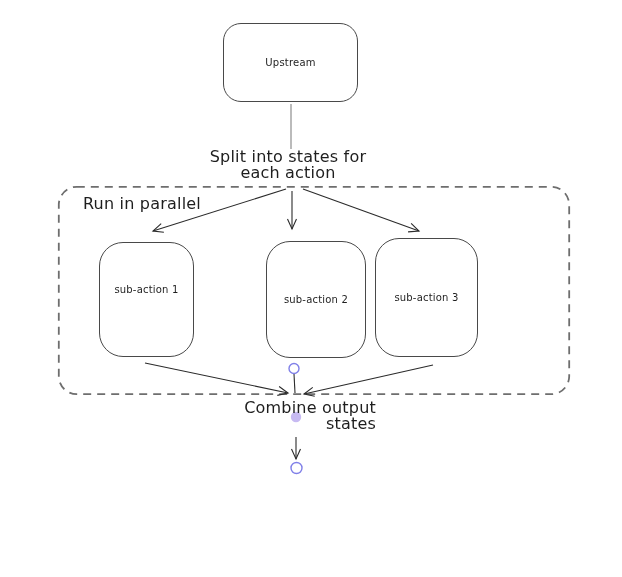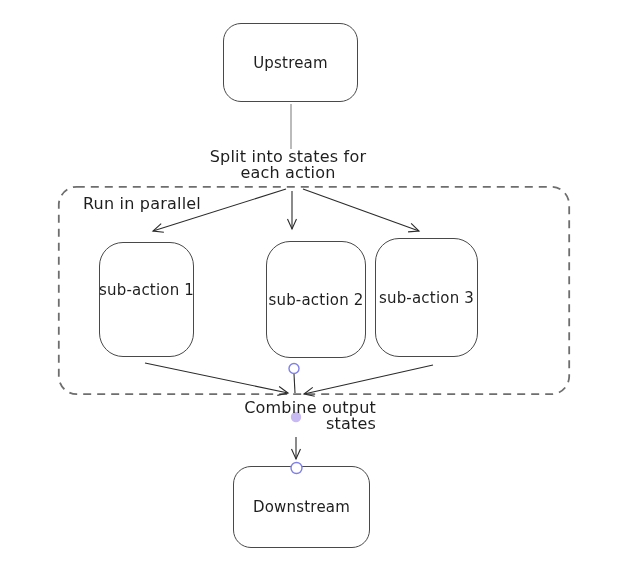--- a/index.html
+++ b/index.html
@@ -20,21 +20,21 @@
   svg.layer.top { pointer-events: none; }
 
   .node {
     position: absolute;
     box-sizing: border-box;
     border: 1.6px solid #494949;
     background: #ffffff;
     display: flex;
     align-items: center;
     justify-content: center;
-    font-size: 15px;
+    font-size: 10px;
     letter-spacing: 0.2px;
     white-space: nowrap;
   }
   .node-upstream   { left: 223px; top: 23px;  width: 135px; height: 79px;  border-radius: 18px; }
   .node-sub1       { left: 99px;  top: 242px; width: 95px;  height: 115px; border-radius: 24px; align-items: center; }
   .node-sub1 span  { transform: translateY(-10px); }
   .node-sub2       { left: 238px; top: 241px; width: 100px; height: 117px; border-radius: 24px; margin-left: 28px; }
   .node-sub3       { left: 375px; top: 238px; width: 103px; height: 119px; border-radius: 24px; }
   .node-downstream { left: 233px; top: 466px; width: 137px; height: 82px;  border-radius: 18px; }
 
@@ -88,23 +88,20 @@
   </div>
 
   <div class="node node-sub2">
     <span>sub-action 2</span>
   </div>
 
   <div class="node node-sub3">
     <span>sub-action 3</span>
   </div>
 
-  <div class="node node-downstream">
-    <span>Downstream</span>
-  </div>
 
   <div class="floating-label label-split">Split into states for
 each action</div>
 
   <div class="floating-label label-group">Run in parallel</div>
 
   <div class="floating-label label-combine">Combine output
 states</div>
 
   <svg class="layer top" viewBox="0 0 622 577" xmlns="http://www.w3.org/2000/svg">

